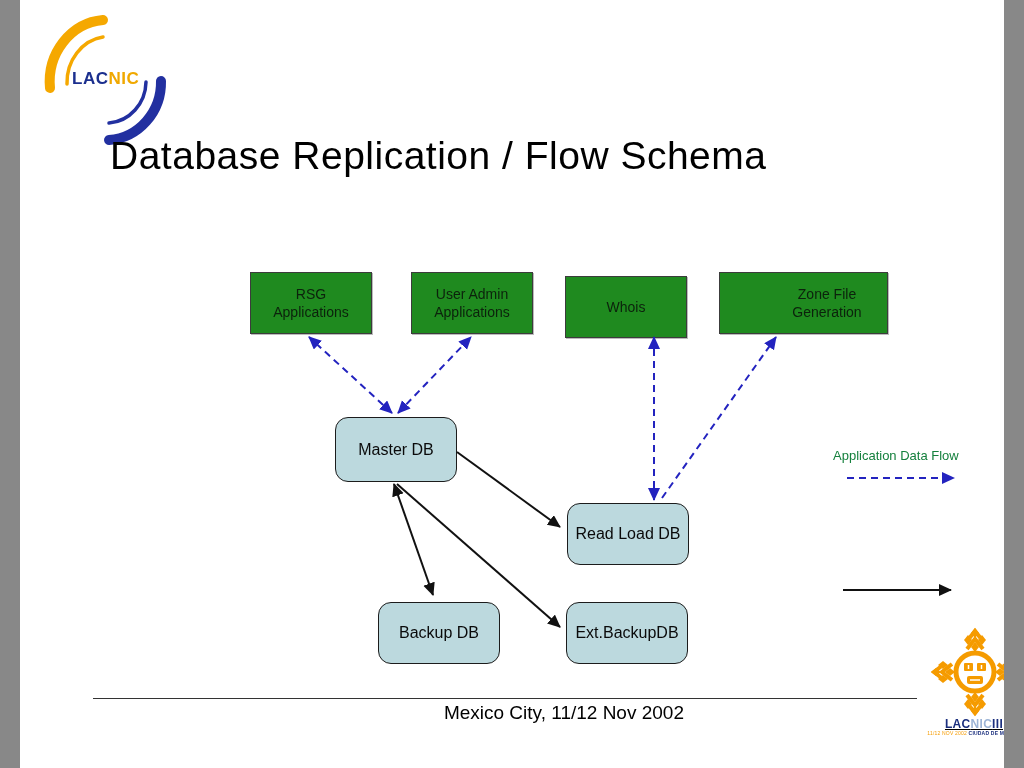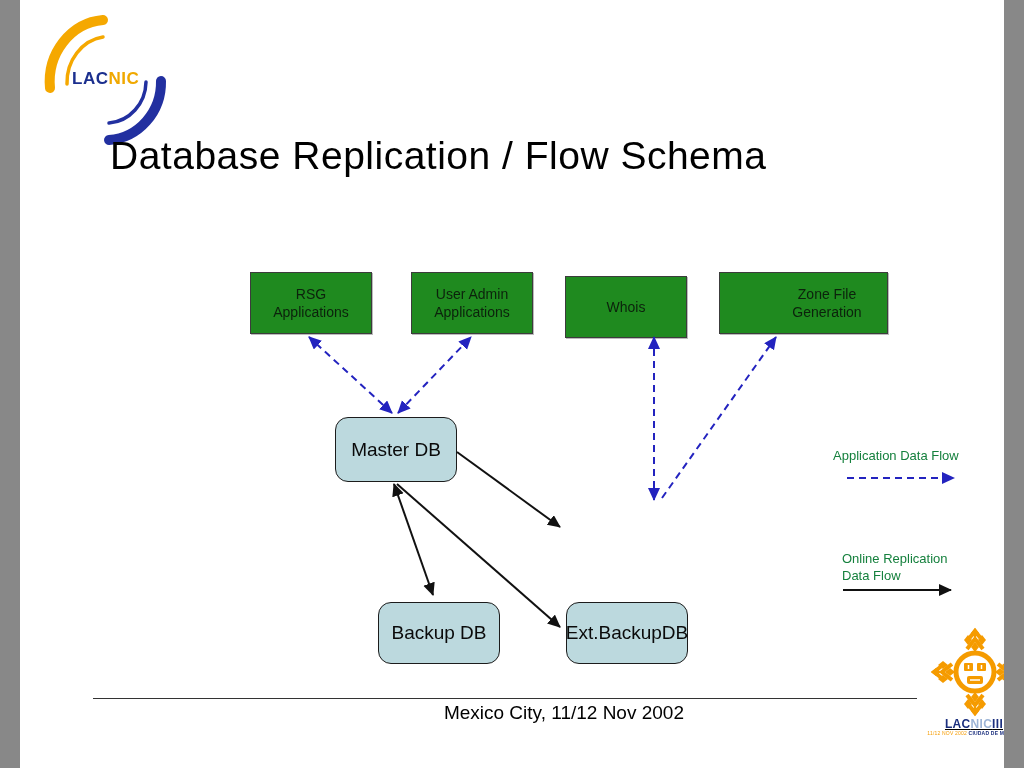--- a/index.html
+++ b/index.html
@@ -21,21 +21,21 @@
     width:120px;height:60px;background:#1f8a1f;border:1px solid #3c3c3c;
     display:flex;align-items:center;justify-content:center;text-align:center;
     box-shadow:1px 1px 0 #bbb;z-index:1;
   }
   .gbox .node-label{font-size:14px;color:#0c220c;line-height:1.3;white-space:pre-line;}
   .bbox{
     width:120px;height:60px;background:#bcd9de;border:1.6px solid #1c1c1c;
     border-radius:13px;display:flex;align-items:center;justify-content:center;
     text-align:center;z-index:1;
   }
-  .bbox .node-label{font-size:19px;color:#0a0a0a;white-space:pre-line;}
+  .bbox .node-label{font-size:16px;color:#0a0a0a;white-space:pre-line;}
   #box-master{height:63px;}
   .legend-label{font-size:13px;color:#15803d;line-height:1.28;white-space:pre-line;}
   #legend-app-label{left:813px;top:448px;}
   #legend-repl-label{left:822px;top:551px;}
   #footer-line{left:73px;top:698px;width:824px;height:1px;background:#333;}
   #footer-caption{left:344px;top:702px;width:320px;text-align:right;font-size:19px;}
   #arrow-layer{left:0;top:0;z-index:5;pointer-events:none;}
   #top-logo{left:22px;top:10px;}
   #logo-text{left:52px;top:69px;font-size:17px;font-weight:bold;letter-spacing:0.5px;}
   #logo-text .lac{color:#1b2f8e;}
@@ -79,30 +79,31 @@
     <span class="node-label">Whois</span>
   </div>
   <div class="gbox abs" style="left:699px;top:272px;padding-left:47px;">
     <span class="node-label">Zone File
 Generation</span>
   </div>
 
   <div id="box-master" class="bbox abs" style="left:315px;top:417px;">
     <span class="node-label">Master DB</span>
   </div>
+  <div class="bbox abs" style="left:547px;top:503px;">
+    <span class="node-label">Read Load DB</span>
+  </div>
   <div class="bbox abs" style="left:358px;top:602px;">
     <span class="node-label">Backup DB</span>
   </div>
   <div class="bbox abs" style="left:546px;top:602px;">
     <span class="node-label">Ext.BackupDB</span>
   </div>
 
   <div id="legend-app-label" class="abs legend-label">Application Data Flow</div>
-  <div id="legend-repl-label" class="abs legend-label">Online Replication
-Data Flow</div>
 
   <svg id="arrow-layer" class="abs" width="1024" height="768" viewBox="0 0 1024 768">
     <defs>
       <marker id="mblue" markerWidth="7" markerHeight="7" refX="6" refY="3" orient="auto">
         <path d="M0,0 L6.5,3 L0,6 Z" fill="#2323bf"></path>
       </marker>
       <marker id="mblue-s" markerWidth="7" markerHeight="7" refX="6" refY="3" orient="auto-start-reverse">
         <path d="M0,0 L6.5,3 L0,6 Z" fill="#2323bf"></path>
       </marker>
       <marker id="mblack" markerWidth="7" markerHeight="7" refX="6" refY="3" orient="auto">

